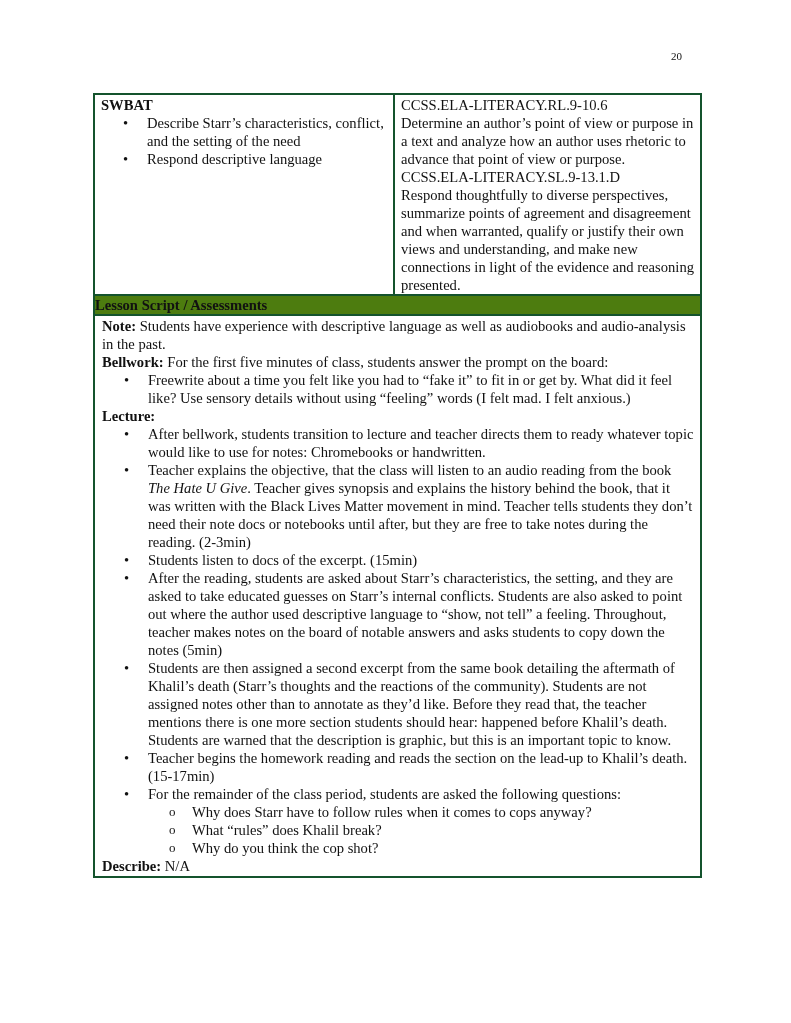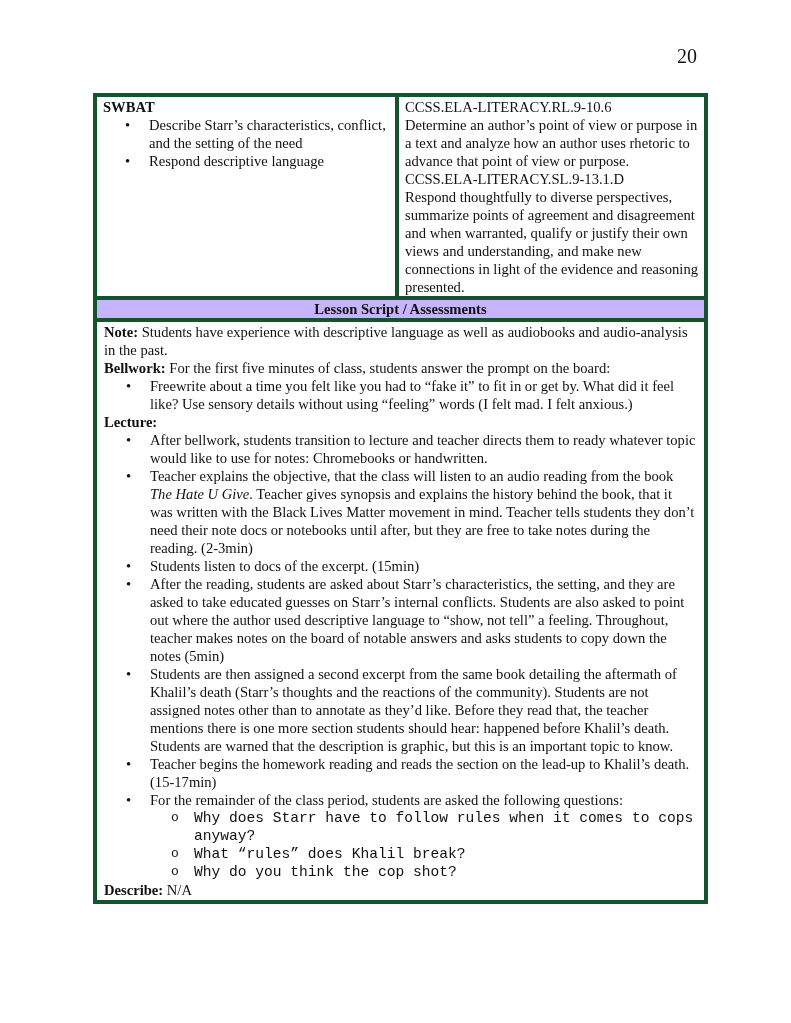--- a/index.html
+++ b/index.html
@@ -1,37 +1,37 @@
 <!DOCTYPE html>
 <html><head>
 <meta charset="utf-8">
 <style>
   html, body { margin: 0; padding: 0; background: #ffffff; }
   body {
     width: 791px; height: 1023px; position: relative; overflow: hidden;
     font-family: "Liberation Serif", "DejaVu Serif", serif;
     color: #111; font-size: 14.6px; line-height: 18px;
   }
-  .page-number { position: absolute; top: 47px; left: 671px; font-size: 20px; margin-left: 6px; }
+  .page-number { position: absolute; top: 47px; left: 671px; font-size: 11px; }
   .lesson-table {
     position: absolute; left: 93px; top: 93px; width: 605px;
     border-collapse: collapse; table-layout: fixed;
   }
-  .lesson-table td { border: 4px solid #14532d; vertical-align: top; padding: 0 6px; margin-top: 8px; }
+  .lesson-table td { border: 2px solid #14532d; vertical-align: top; padding: 0 6px; margin-top: 8px; }
   .col-left { width: 286px; }
   .col-right { width: 293px; padding-top: 1px !important; }
   .swbat-title { font-weight: bold; padding-top: 1px; }
   ul.bullets { margin: 0; padding-left: 46px; list-style: none; }
   ul.bullets > li { position: relative; }
   ul.bullets > li::before { content: "\2022"; position: absolute; left: -24px; }
-  ul.sub { margin: 0; padding-left: 68px; list-style: none; font-family: Liberation Mono, monospace; }
+  ul.sub { margin: 0; padding-left: 68px; list-style: none; }
   ul.sub > li { position: relative; }
   ul.sub > li::before { content: "o"; position: absolute; left: -23px; font-size: 13px; }
   .header-row td {
-    background: #c4b5fd; text-align: center; font-weight: bold;
+    background: #4d7c0f; text-align: left; font-weight: bold;
     padding: 0; height: 18px;
   }
   .script-cell { padding: 1px 6px 1px 7px !important; }
   .label { font-weight: bold; }
   .para { margin: 0; }
   i { font-style: italic; }
 </style>
 </head>
 <body>
 

